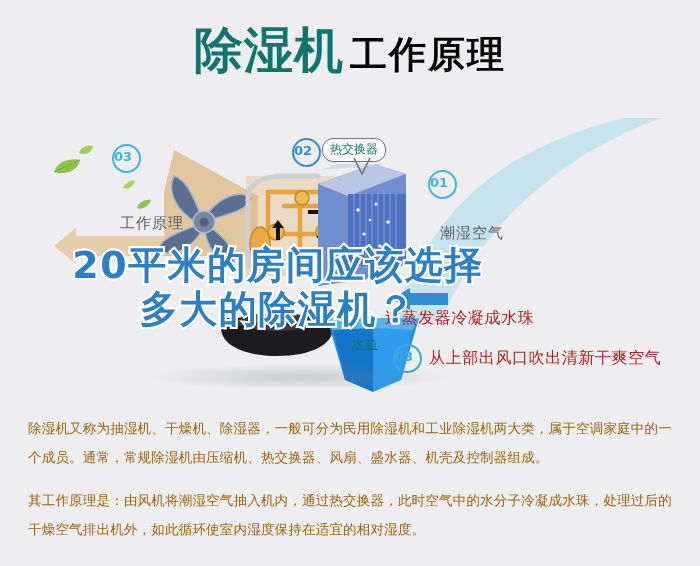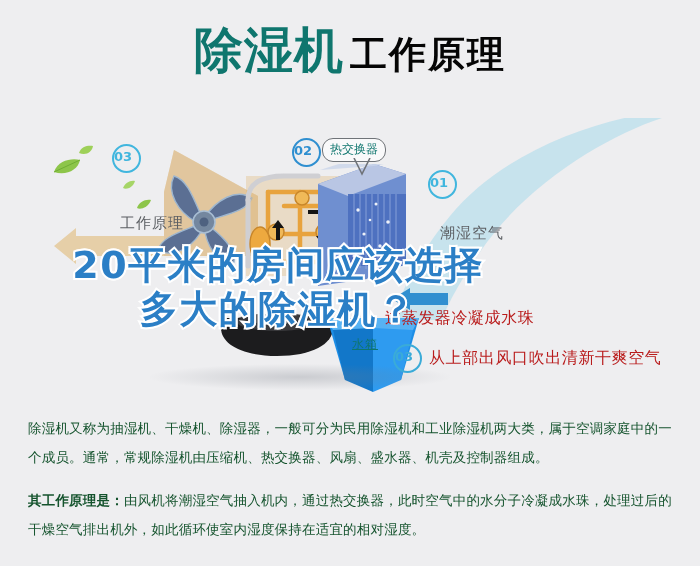--- a/index.html
+++ b/index.html
@@ -115,27 +115,27 @@
     -webkit-text-stroke:4px #ffffff;
     paint-order:stroke fill;
     text-shadow:
       0 0 0 #fff,
       2px 0 0 #fff,-2px 0 0 #fff,0 2px 0 #fff,0 -2px 0 #fff;
   }
 
   
   .body-text{
     position:absolute;left:28px;top:414px;width:648px;
-    font-size:13.5px;line-height:29px;color:#14532d;
+    font-size:13.5px;line-height:29px;color:#a16207;
     font-family:"DejaVu Sans","Liberation Sans",sans-serif;
     letter-spacing:.2px;
   }
   .body-text p{margin:0;}
   .p2{margin-top:14px !important;}
-  .bold-lead{font-weight:700;}
+  .bold-lead{font-weight:400;}
 </style>
 </head>
 <body>
 
 <div class="page">
 
   <div class="title-wrap">
     <span class="title-a">除湿机</span><span class="title-b">工作原理</span>
   </div>
 

